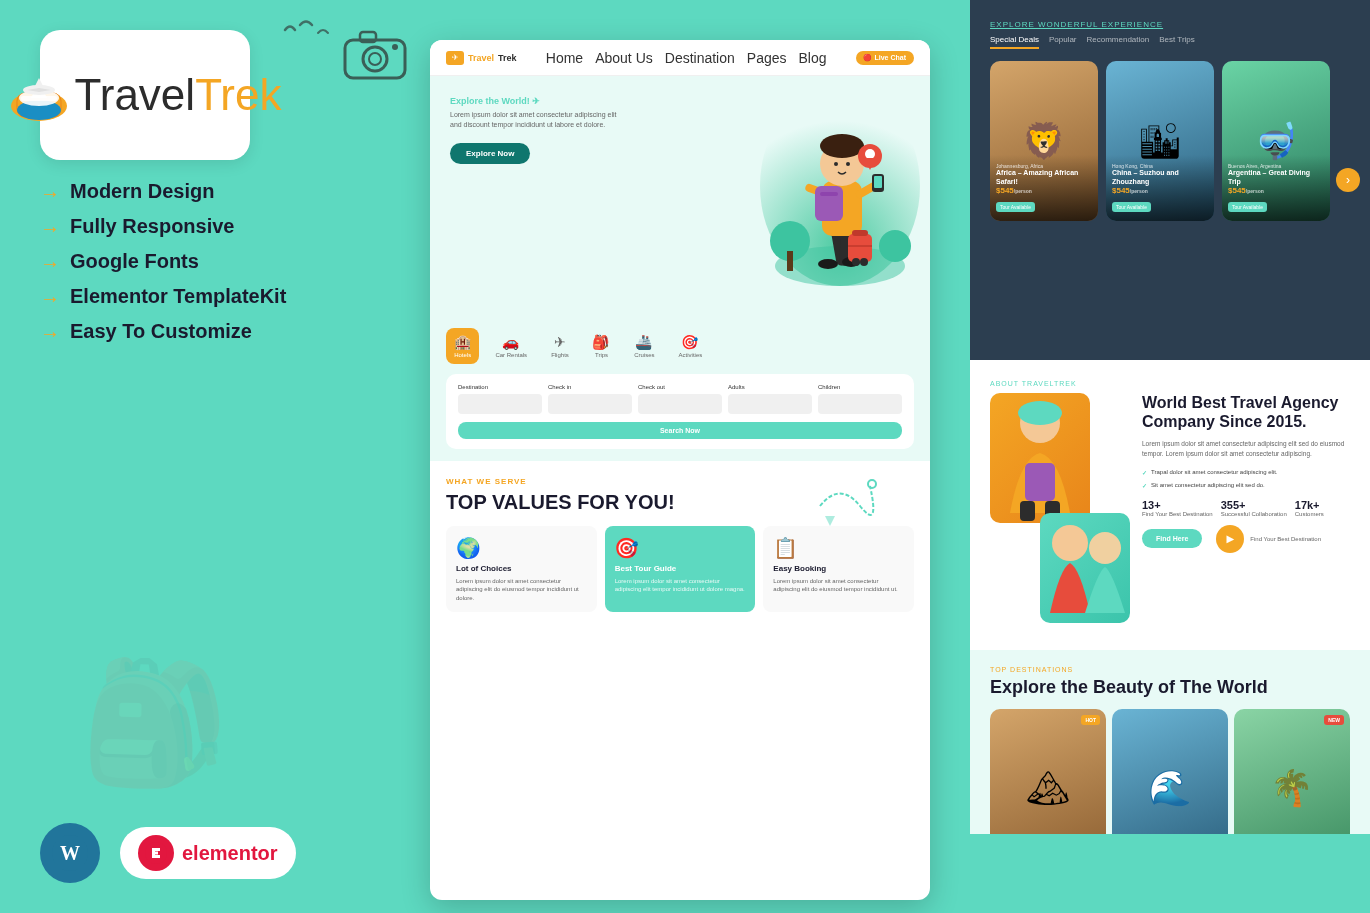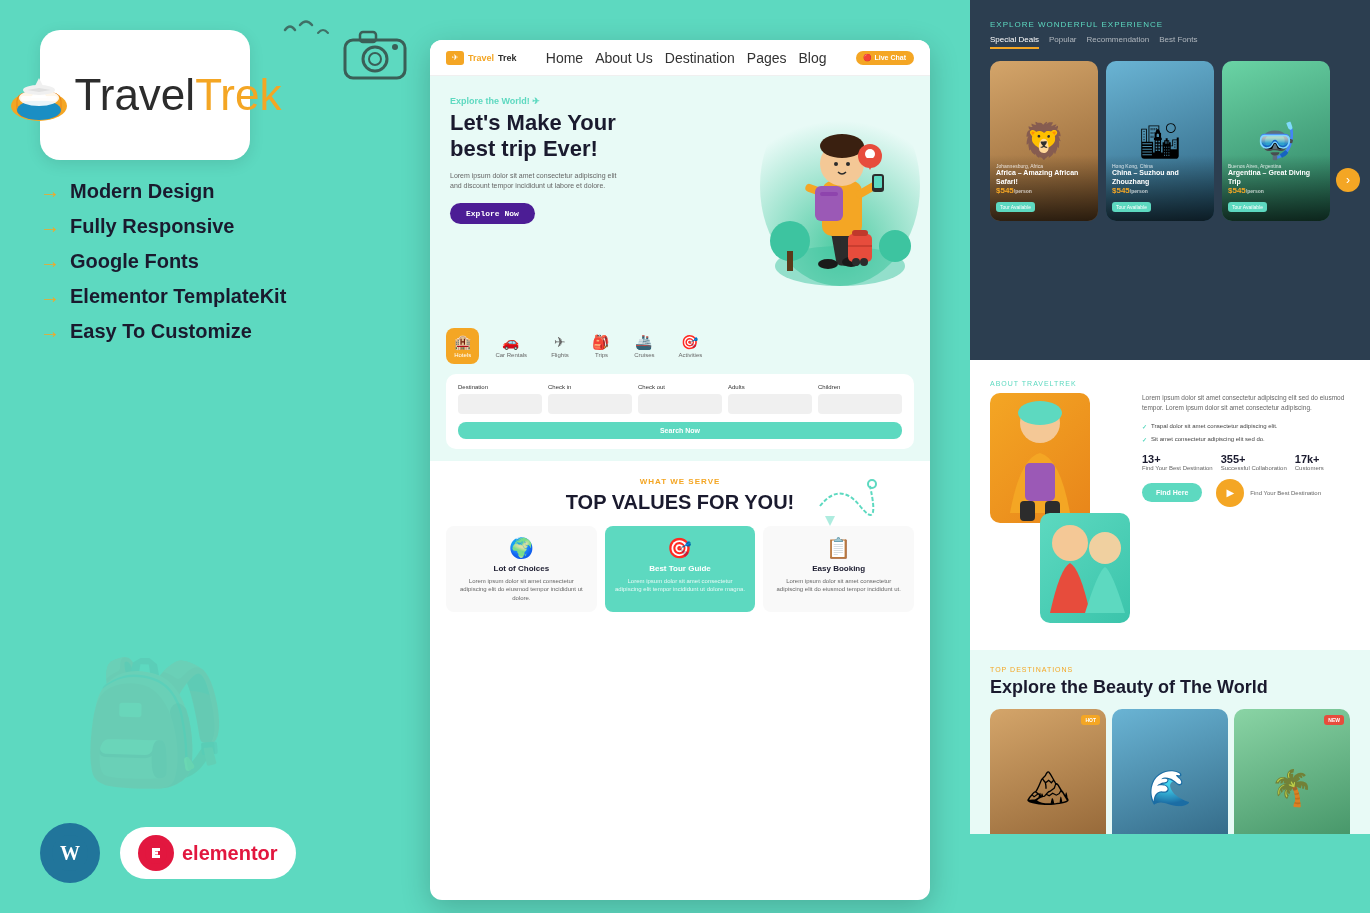--- a/index.html
+++ b/index.html
@@ -228,28 +228,27 @@
 
     .hero-desc {
       font-size: 7px;
       color: #666;
       max-width: 180px;
       line-height: 1.4;
       margin-bottom: 12px;
     }
 
     .hero-btn {
-      background: #4c1d95;
+      background: #0f766e;
       color: white;
       border-radius: 15px;
       padding: 6px 16px;
       font-size: 8px;
       font-weight: 700;
       display: inline-block;
-      font-family: Liberation Mono, monospace;
     }
 
     .hero-person {
       position: absolute;
       right: 10px;
       top: 10px;
       width: 160px;
       height: 200px;
       background: radial-gradient(circle at 50% 80%, #4ecba3 0%, transparent 70%);
       border-radius: 50%;
@@ -329,21 +328,20 @@
       padding: 5px 14px;
       font-size: 7px;
       font-weight: 700;
       text-align: center;
     }
 
     
     .values-section {
       padding: 16px;
       background: white;
-      text-align: center;
     }
 
     .section-tag {
       font-size: 8px;
       color: #f4a624;
       font-weight: 700;
       text-transform: uppercase;
       letter-spacing: 1px;
       margin-bottom: 4px;
     }
@@ -419,20 +417,21 @@
       overflow: hidden;
       position: relative;
     }
 
     .dest-label {
       font-size: 8px;
       color: #5dd9c0;
       text-transform: uppercase;
       letter-spacing: 1px;
       margin-bottom: 6px;
+      text-decoration: underline;
     }
 
     .dest-title {
       font-size: 22px;
       font-weight: 900;
       color: white;
       line-height: 1.2;
       margin-bottom: 12px;
     }
 
@@ -865,21 +864,20 @@
       <span>About Us</span>
       <span>Destination</span>
       <span>Pages</span>
       <span>Blog</span>
     </div>
     <div class="nav-cta">🔴 Live Chat</div>
   </div>
 
   <div class="website-hero">
     <div class="hero-label">Explore the World! ✈</div>
-    <div class="hero-title">Let's Make Your best trip Ever!</div>
     <div class="hero-desc">Lorem ipsum dolor sit amet consectetur adipiscing elit and discount tempor incididunt ut labore et dolore.</div>
     <div class="hero-btn">Explore Now</div>
     
     
     <div class="hero-person">
       <svg width="160" height="200" viewBox="0 0 160 200">
 
         <ellipse cx="80" cy="180" rx="65" ry="20" fill="#3dc4a0" opacity="0.5"></ellipse>
 
         <circle cx="30" cy="155" r="20" fill="#3dc4a0"></circle>
@@ -1005,21 +1003,21 @@
 
 <div class="right-panel">
 
   <div class="destinations-section">
     <div class="dest-label">EXPLORE WONDERFUL EXPERIENCE</div>
 
     <div class="dest-tabs">
       <div class="dest-tab active">Special Deals</div>
       <div class="dest-tab">Popular</div>
       <div class="dest-tab">Recommendation</div>
-      <div class="dest-tab">Best Fonts</div>
+      <div class="dest-tab">Best Trips</div>
     </div>
 
     <div class="dest-cards">
       <div class="dest-card dc1">
         <div style="width:100%;height:100%;background:linear-gradient(160deg,#d4a56a,#8b5e30);display:flex;align-items:center;justify-content:center;font-size:35px;">🦁</div>
         <div class="dest-card-overlay">
           <div class="dest-card-location">Johannesburg, Africa</div>
           <div class="dest-card-name">Africa – Amazing African Safari!</div>
           <div class="dest-card-price">$545<span style="font-size:5px;color:rgba(255,255,255,0.7);">/person</span></div>
           <div class="dest-card-avail">Tour Available</div>
@@ -1069,20 +1067,21 @@
 
             <circle cx="30" cy="30" r="18" fill="#f4c896"></circle>
             <path d="M10,100 Q20,55 30,50 Q40,55 50,100" fill="#e74c3c"></path>
             <circle cx="65" cy="35" r="16" fill="#f0d0a0"></circle>
             <path d="M45,100 Q58,58 65,54 Q72,58 85,100" fill="#5dd9c0"></path>
           </svg>
         </div>
       </div>
 
       <div class="about-text">
+        <div class="about-title">World Best Travel Agency Company Since 2015.</div>
         <div class="about-desc">Lorem ipsum dolor sit amet consectetur adipiscing elit sed do eiusmod tempor. Lorem ipsum dolor sit amet consectetur adipiscing.</div>
 
         <div style="font-size:6px;color:#444;margin-bottom:6px;display:flex;align-items:flex-start;gap:4px;">
           <span style="color:#5dd9c0;font-weight:700;">✓</span>
           <span>Trapal dolor sit amet consectetur adipiscing elit.</span>
         </div>
         <div style="font-size:6px;color:#444;margin-bottom:10px;display:flex;align-items:flex-start;gap:4px;">
           <span style="color:#5dd9c0;font-weight:700;">✓</span>
           <span>Sit amet consectetur adipiscing elit sed do.</span>
         </div>

